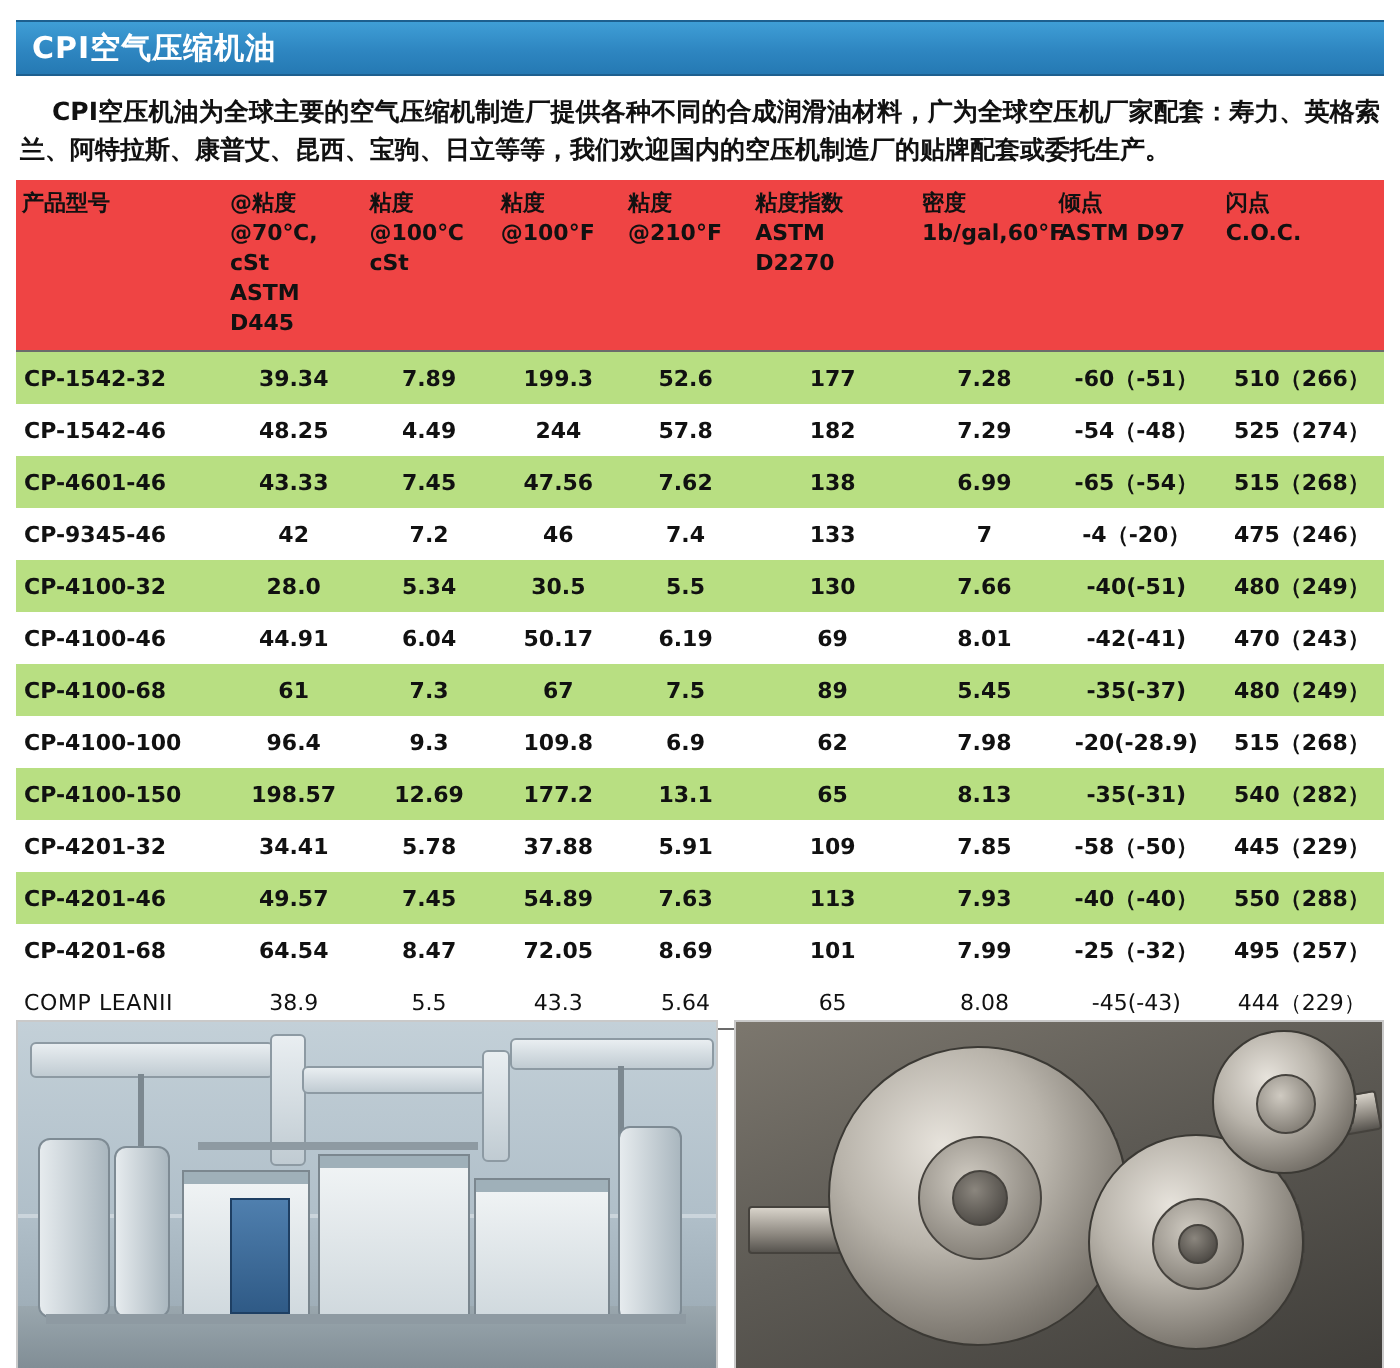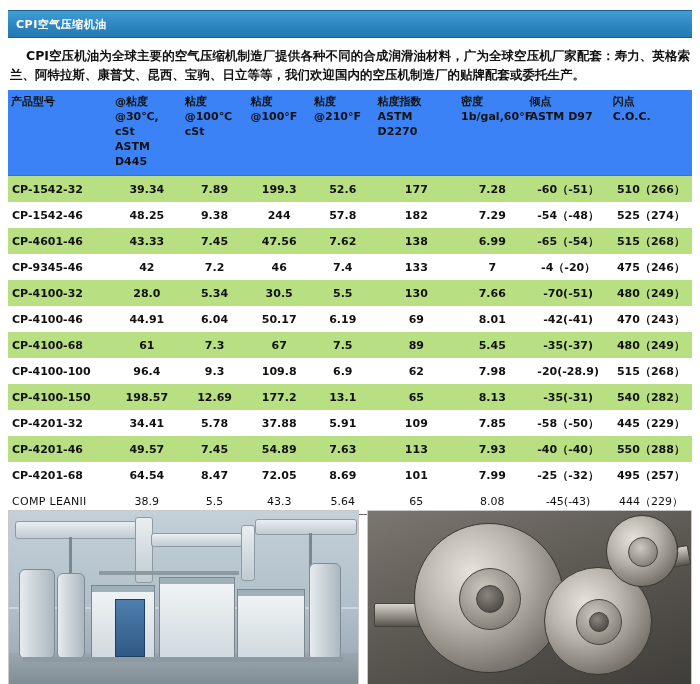--- a/index.html
+++ b/index.html
@@ -20,21 +20,21 @@
     background:linear-gradient(to bottom,#3f9ed6 0%,#2e86c1 55%,#2579b3 100%);
     border-top:1px solid #1d5f8f;
     border-bottom:1px solid #1d5f8f;
     display:flex;align-items:center;
     padding-left:8px;
   }
   .title-bar .t{
     color:#ffffff;
     font-family:"DejaVu Sans", sans-serif;
     font-weight:bold;
-    font-size:11px;
+    font-size:15px;
     letter-spacing:0.5px;
   }
 
   
   .intro{
     margin:8px 2px 6px 2px;
     font-size:12.5px;
     line-height:19px;
     color:#111;
     text-align:justify;
@@ -51,21 +51,21 @@
     table-layout:fixed;
   }
   table.spec thead th{
     font-size:11px;
     font-weight:bold;
     text-align:left;
     vertical-align:top;
     padding:4px 3px 6px 3px;
     line-height:15px;
     border-bottom:1px solid #6b6b6b;
-    background:#3b82f6;
+    background:#ef4444;
     color:#111;
   }
   table.spec tbody td{
     font-size:11px;
     padding:4px 3px;
     height:18px;
     text-align:center;
     color:#111;
     font-weight:bold;
   }
@@ -158,21 +158,21 @@
     </colgroup>
     <thead>
       <tr>
         <th>
           <div>产品型号</div>
           <div></div>
           <div></div>
         </th>
         <th>
           <div>@粘度</div>
-          <div>@30℃, cSt</div>
+          <div>@70℃, cSt</div>
           <div>ASTM D445</div>
         </th>
         <th>
           <div>粘度</div>
           <div>@100℃ cSt</div>
           <div></div>
         </th>
         <th>
           <div>粘度</div>
           <div>@100°F</div>
@@ -213,21 +213,21 @@
         <td>199.3</td>
         <td>52.6</td>
         <td>177</td>
         <td>7.28</td>
         <td>-60（-51）</td>
         <td>510（266）</td>
       </tr>
       <tr class="plain">
         <td class="model">CP-1542-46</td>
         <td>48.25</td>
-        <td>9.38</td>
+        <td>4.49</td>
         <td>244</td>
         <td>57.8</td>
         <td>182</td>
         <td>7.29</td>
         <td>-54（-48）</td>
         <td>525（274）</td>
       </tr>
       <tr class="alt">
         <td class="model">CP-4601-46</td>
         <td>43.33</td>
@@ -251,21 +251,21 @@
         <td>475（246）</td>
       </tr>
       <tr class="alt">
         <td class="model">CP-4100-32</td>
         <td>28.0</td>
         <td>5.34</td>
         <td>30.5</td>
         <td>5.5</td>
         <td>130</td>
         <td>7.66</td>
-        <td>-70(-51)</td>
+        <td>-40(-51)</td>
         <td>480（249）</td>
       </tr>
       <tr class="plain">
         <td class="model">CP-4100-46</td>
         <td>44.91</td>
         <td>6.04</td>
         <td>50.17</td>
         <td>6.19</td>
         <td>69</td>
         <td>8.01</td>

